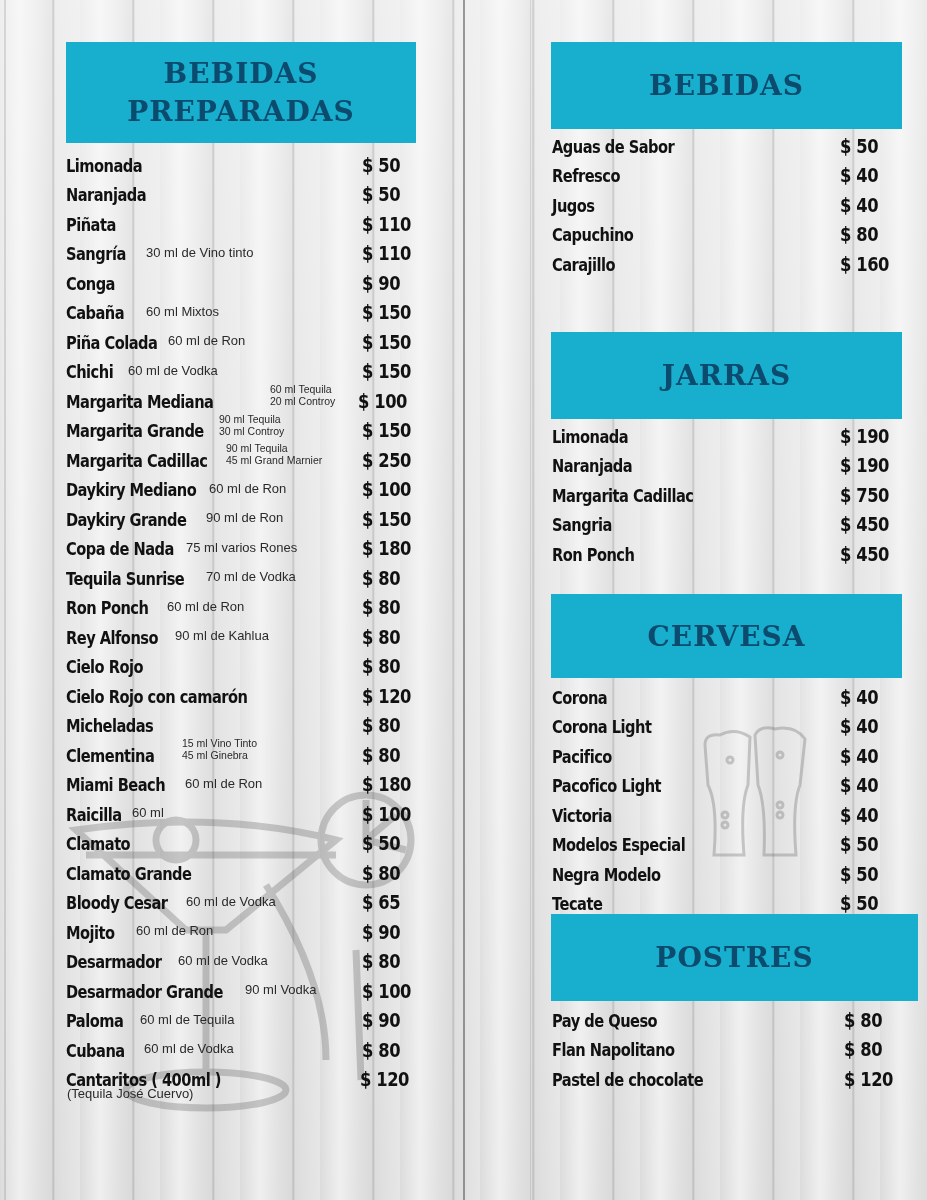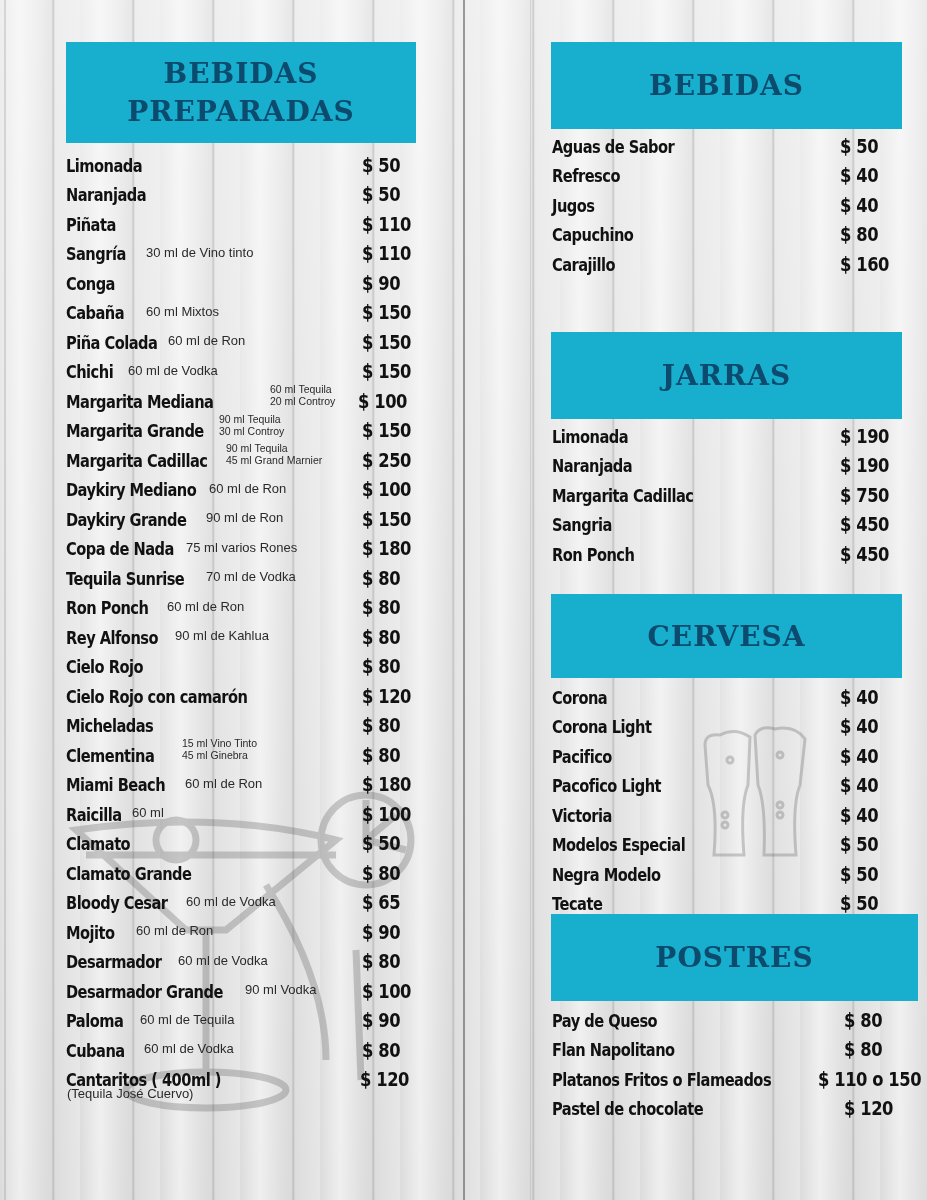--- a/index.html
+++ b/index.html
@@ -387,20 +387,16 @@
 <div class="menu-list" style="left:552px; top:1001px; width:370px;">
   <div class="menu-row">
       <span class="item-name">Pay de Queso</span>
       <span class="item-price" style="left:292px;">$ 80</span>
     </div>
   <div class="menu-row">
       <span class="item-name">Flan Napolitano</span>
       <span class="item-price" style="left:292px;">$ 80</span>
     </div>
   <div class="menu-row">
-      <span class="item-name">Platanos Fritos o Flameados</span>
-      <span class="item-price" style="left:266px;">$ 110 o 150</span>
-    </div>
-  <div class="menu-row">
       <span class="item-name">Pastel de chocolate</span>
       <span class="item-price" style="left:292px;">$ 120</span>
     </div>
 </div>
 
 </body></html>

